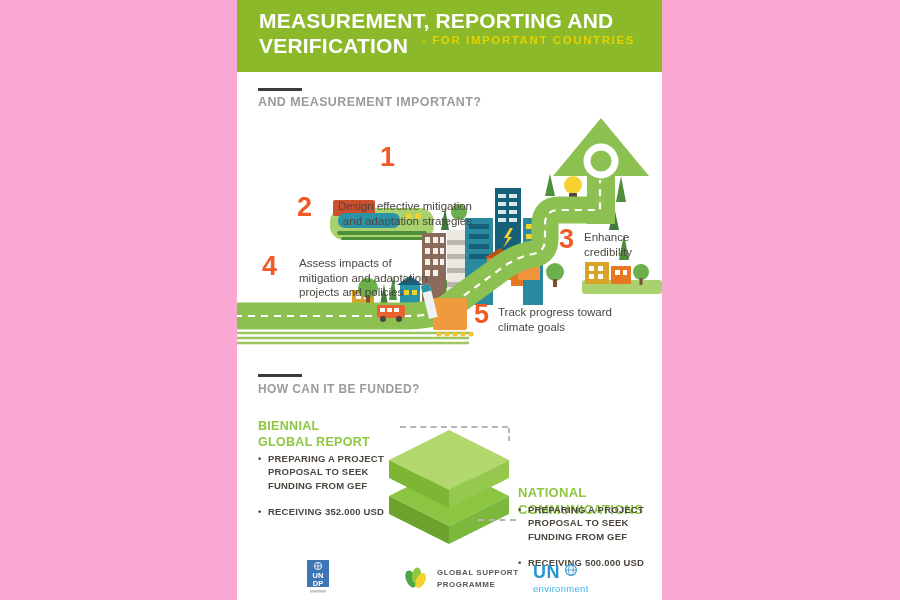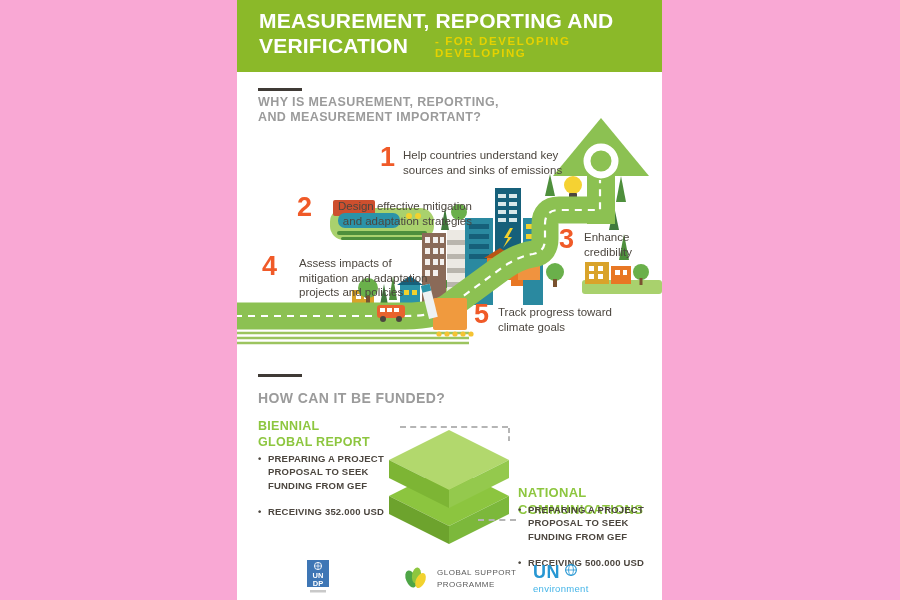--- a/index.html
+++ b/index.html
@@ -4,21 +4,21 @@
 <style>
   html,body{margin:0;padding:0;}
   .stage{position:relative;width:900px;height:600px;background:#f9a8d4;overflow:hidden;
          font-family:"Liberation Sans",sans-serif;}
   .content{position:absolute;left:237px;top:0;width:425px;height:600px;background:#ffffff;}
 
   
   .header{position:absolute;left:0;top:0;width:425px;height:72px;background:#8bb929;
           box-sizing:border-box;padding:9px 0 0 22px;}
   .header .t1{color:#ffffff;font-weight:bold;font-size:21px;letter-spacing:.2px;line-height:1.18;}
-  .header .row2{display:flex;align-items:flex-end;gap:13px;}
+  .header .row2{display:flex;align-items:flex-start;}
   .header .t2{color:#ffffff;font-weight:bold;font-size:21px;letter-spacing:.2px;line-height:1.18;}
   .header .sub{color:#e5d200;font-weight:bold;font-size:11.5px;letter-spacing:1.6px;margin-left:14px;}
 
   .rule{position:absolute;left:21px;width:44px;height:3px;background:#3f3a35;}
   .sec-heading{position:absolute;left:21px;color:#9b9b9b;font-weight:bold;font-size:12.5px;
                letter-spacing:.4px;line-height:1.2;}
 
   
   .pt-num{position:absolute;color:#f05a28;font-weight:bold;font-size:27px;line-height:1;}
   .pt-txt{position:absolute;color:#4c463f;font-size:11.5px;line-height:1.28;}
@@ -31,44 +31,43 @@
               line-height:1.4;letter-spacing:.2px;}
   .bullets li + li{margin-top:13px;}
   .bullets li::before{content:"•";position:absolute;left:0;top:0;}
 
   .dash-h{position:absolute;border-top:2px dashed #b5b5b5;}
   .dash-v{position:absolute;border-left:2px dashed #b5b5b5;}
 
   
   .undp{position:absolute;left:69px;top:560px;}
   .gsp{position:absolute;left:165px;top:565px;display:flex;align-items:center;}
-  .gsp-text{margin-left:8px;color:#5a5a5a;font-weight:normal;font-size:8px;letter-spacing:.5px;line-height:1.5;}
+  .gsp-text{margin-left:8px;color:#5a5a5a;font-weight:bold;font-size:8px;letter-spacing:.5px;line-height:1.5;}
   .unenv{position:absolute;left:296px;top:563px;}
   .unenv .row{display:flex;align-items:flex-start;}
   .unenv .un{color:#2797d3;font-weight:bold;font-size:18px;letter-spacing:.5px;line-height:1;}
   .unenv .env{color:#45b5e8;font-size:9.5px;margin-top:2px;letter-spacing:.3px;}
   svg{display:block;}
 </style>
 </head>
 <body>
 
 <div class="stage">
   <div class="content">
 
     <div class="header">
       <div class="t1">MEASUREMENT, REPORTING AND</div>
       <div class="row2">
         <span class="t2">VERIFICATION</span>
-        <span class="sub">- FOR DEVELOPING DEVELOPING</span>
+        <span class="sub">- FOR IMPORTANT COUNTRIES</span>
       </div>
     </div>
 
     <div class="rule" style="top:88px;"></div>
     <div class="sec-heading" style="top:95px;">
-      <div>WHY IS MEASUREMENT, REPORTING,</div>
       <div>AND MEASUREMENT IMPORTANT?</div>
     </div>
 
     <svg style="position:absolute;left:0;top:112px;" width="425" height="250" viewBox="0 0 425 250">
 
       <g stroke="#9cc45f" stroke-width="2.5">
         <line x1="0" y1="221" x2="232" y2="221"></line>
         <line x1="0" y1="226" x2="232" y2="226"></line>
         <line x1="0" y1="231" x2="232" y2="231"></line>
       </g>
@@ -236,36 +235,35 @@
             <circle cx="202" cy="222" r="2.6"></circle>
             <circle cx="210" cy="222" r="2.6"></circle>
             <circle cx="218" cy="222" r="2.6"></circle>
             <circle cx="226" cy="222" r="2.6"></circle>
             <circle cx="234" cy="222" r="2.6"></circle>
           </g>
       </g>
     </svg>
 
     <div class="pt-num" style="left:143px;top:144px;">1</div>
-    <div class="pt-txt" style="left:166px;top:148px;width:160px;">Help countries understand key sources and sinks of emissions</div>
 
     <div class="pt-num" style="left:60px;top:194px;">2</div>
     <div class="pt-txt" style="left:85px;top:199px;width:150px;text-align:right;">Design effective mitigation and adaptation strategies</div>
 
     <div class="pt-num" style="left:322px;top:226px;">3</div>
     <div class="pt-txt" style="left:347px;top:230px;width:62px;">Enhance credibility</div>
 
     <div class="pt-num" style="left:25px;top:253px;">4</div>
     <div class="pt-txt" style="left:62px;top:256px;width:140px;">Assess impacts of mitigation and adaptation projects and policies</div>
 
     <div class="pt-num" style="left:237px;top:301px;">5</div>
     <div class="pt-txt" style="left:261px;top:305px;width:120px;">Track progress toward climate goals</div>
 
     <div class="rule" style="top:374px;"></div>
-    <div class="sec-heading" style="top:390px;font-size:14px;text-align:center;">HOW CAN IT BE FUNDED?</div>
+    <div class="sec-heading" style="top:382px;font-size:12px;text-align:center;">HOW CAN IT BE FUNDED?</div>
 
     <div class="fund-title" style="left:21px;top:418px;">
       <div>BIENNIAL</div>
       <div>GLOBAL REPORT</div>
     </div>
     <ul class="bullets" style="left:21px;top:452px;width:155px;">
       <li>PREPARING A PROJECT PROPOSAL TO SEEK FUNDING FROM GEF</li>
       <li>RECEIVING 352.000 USD</li>
     </ul>
 

